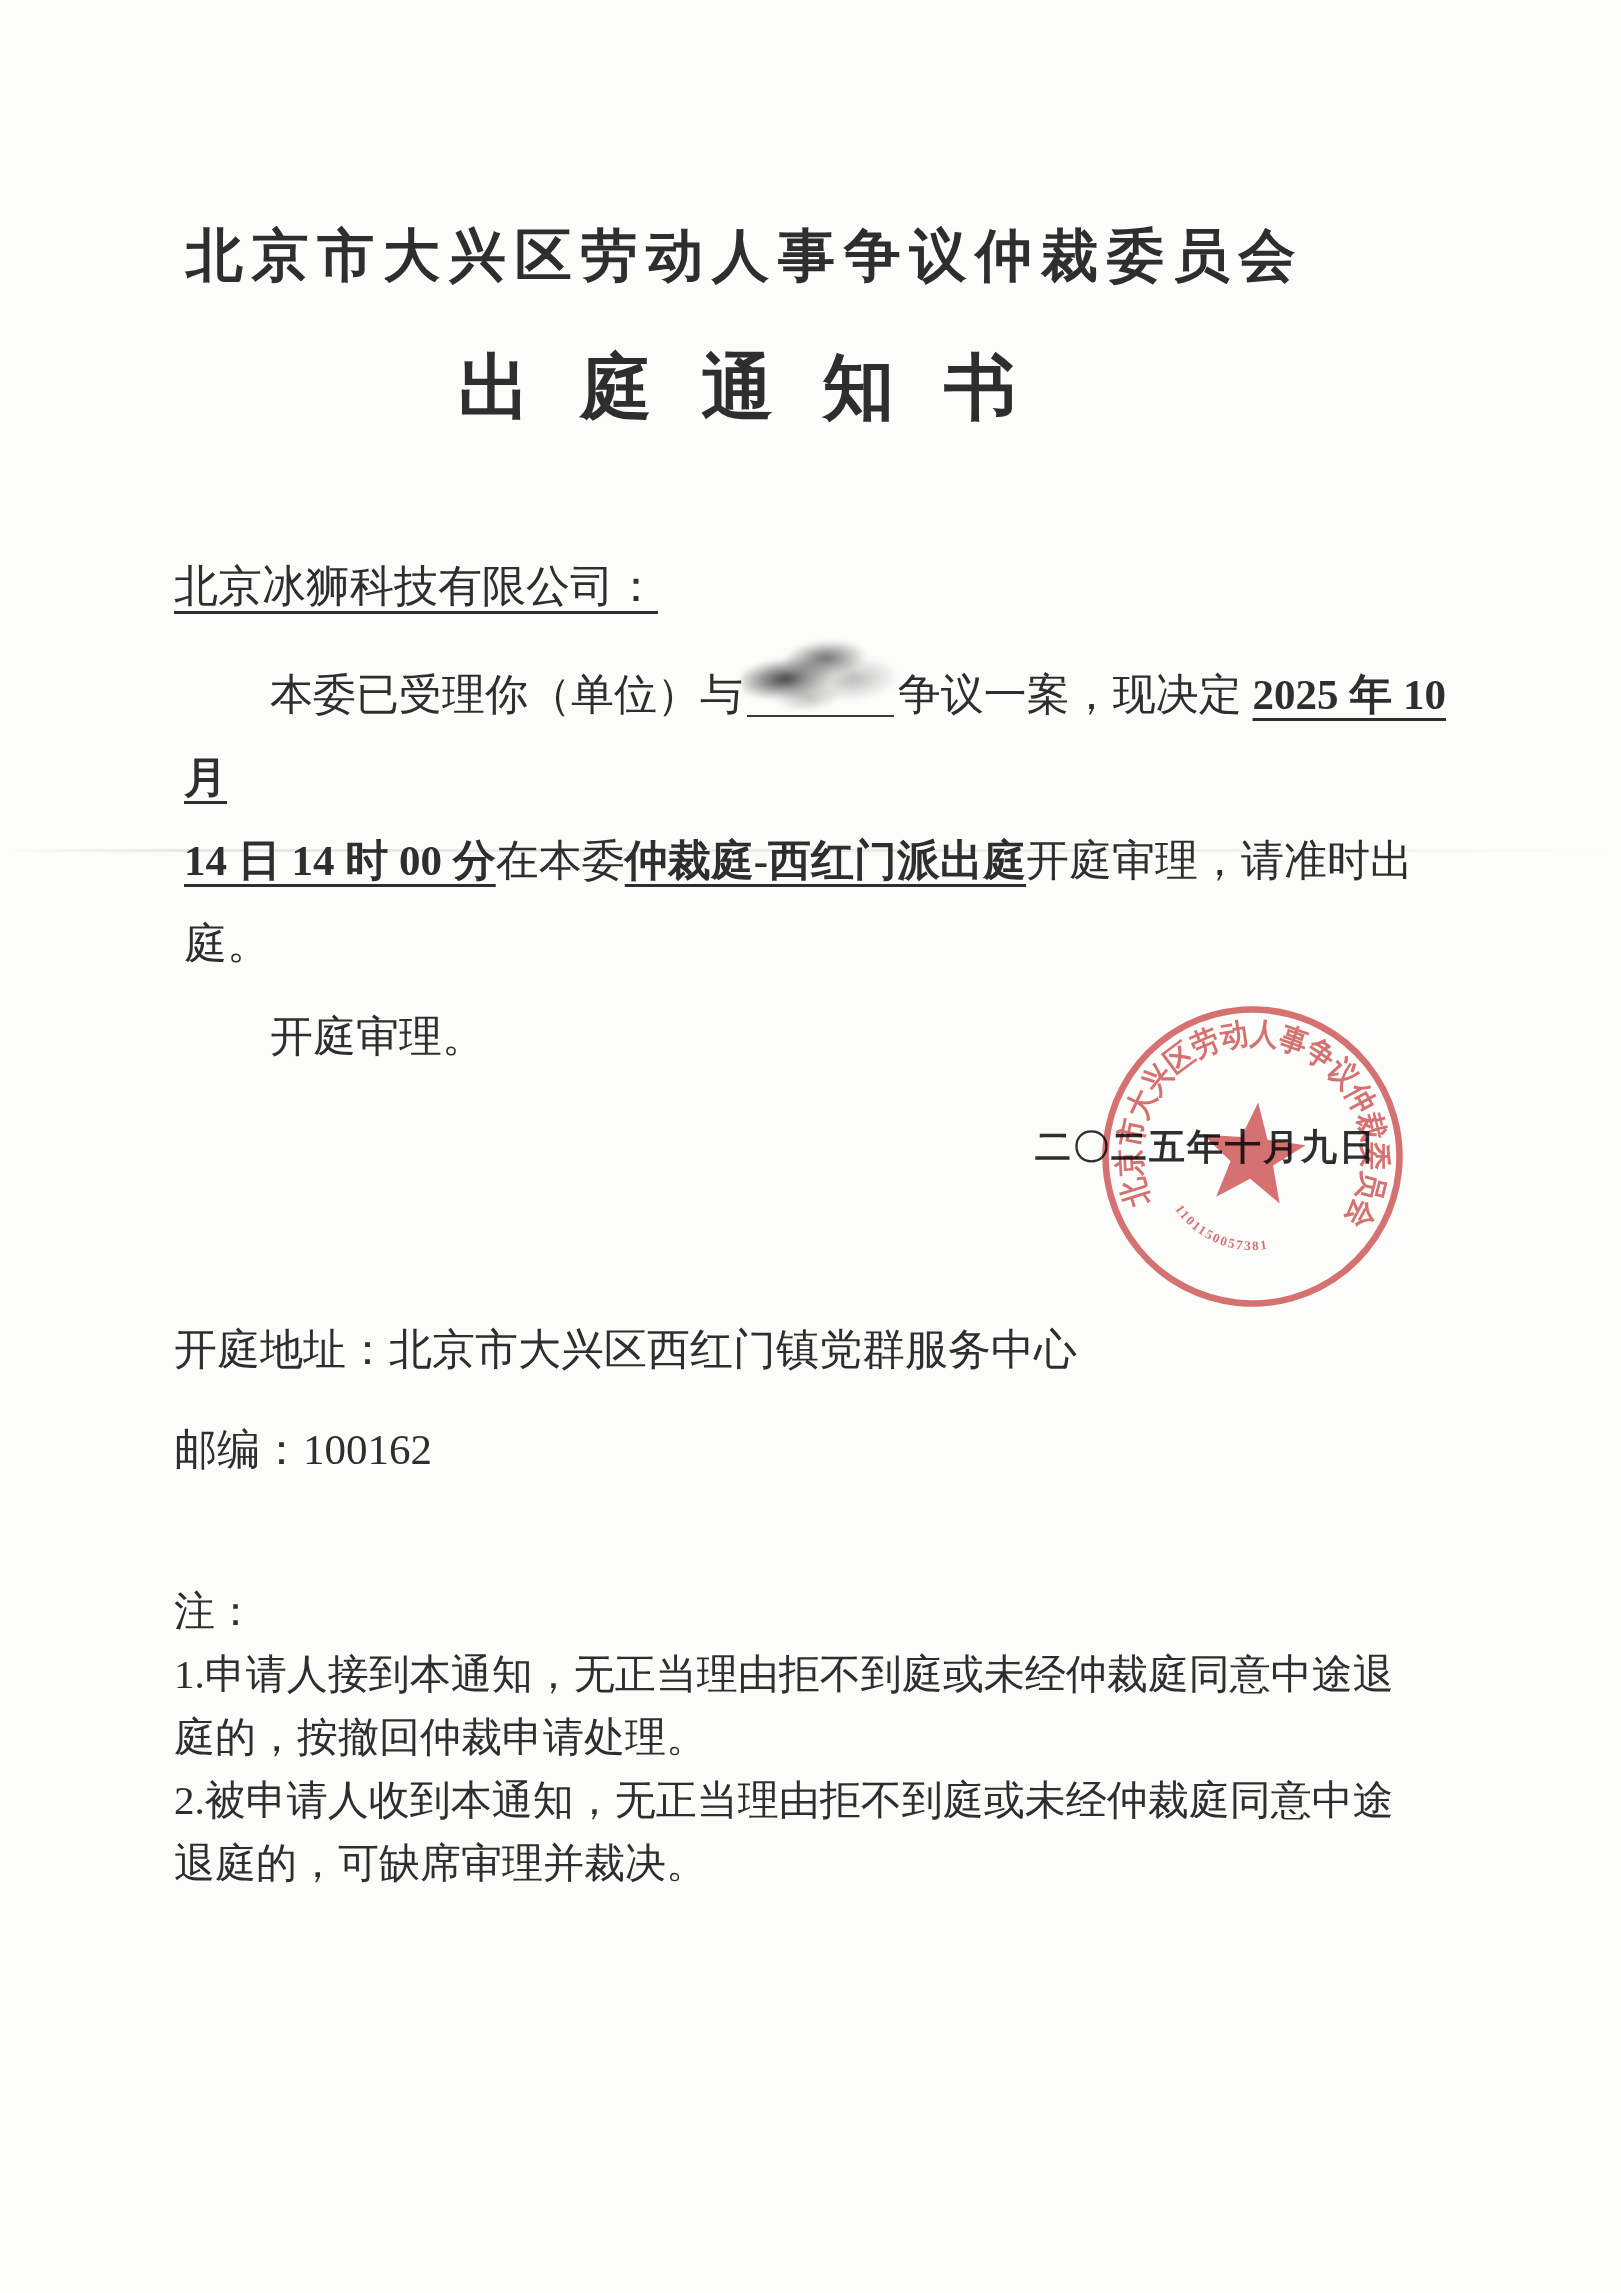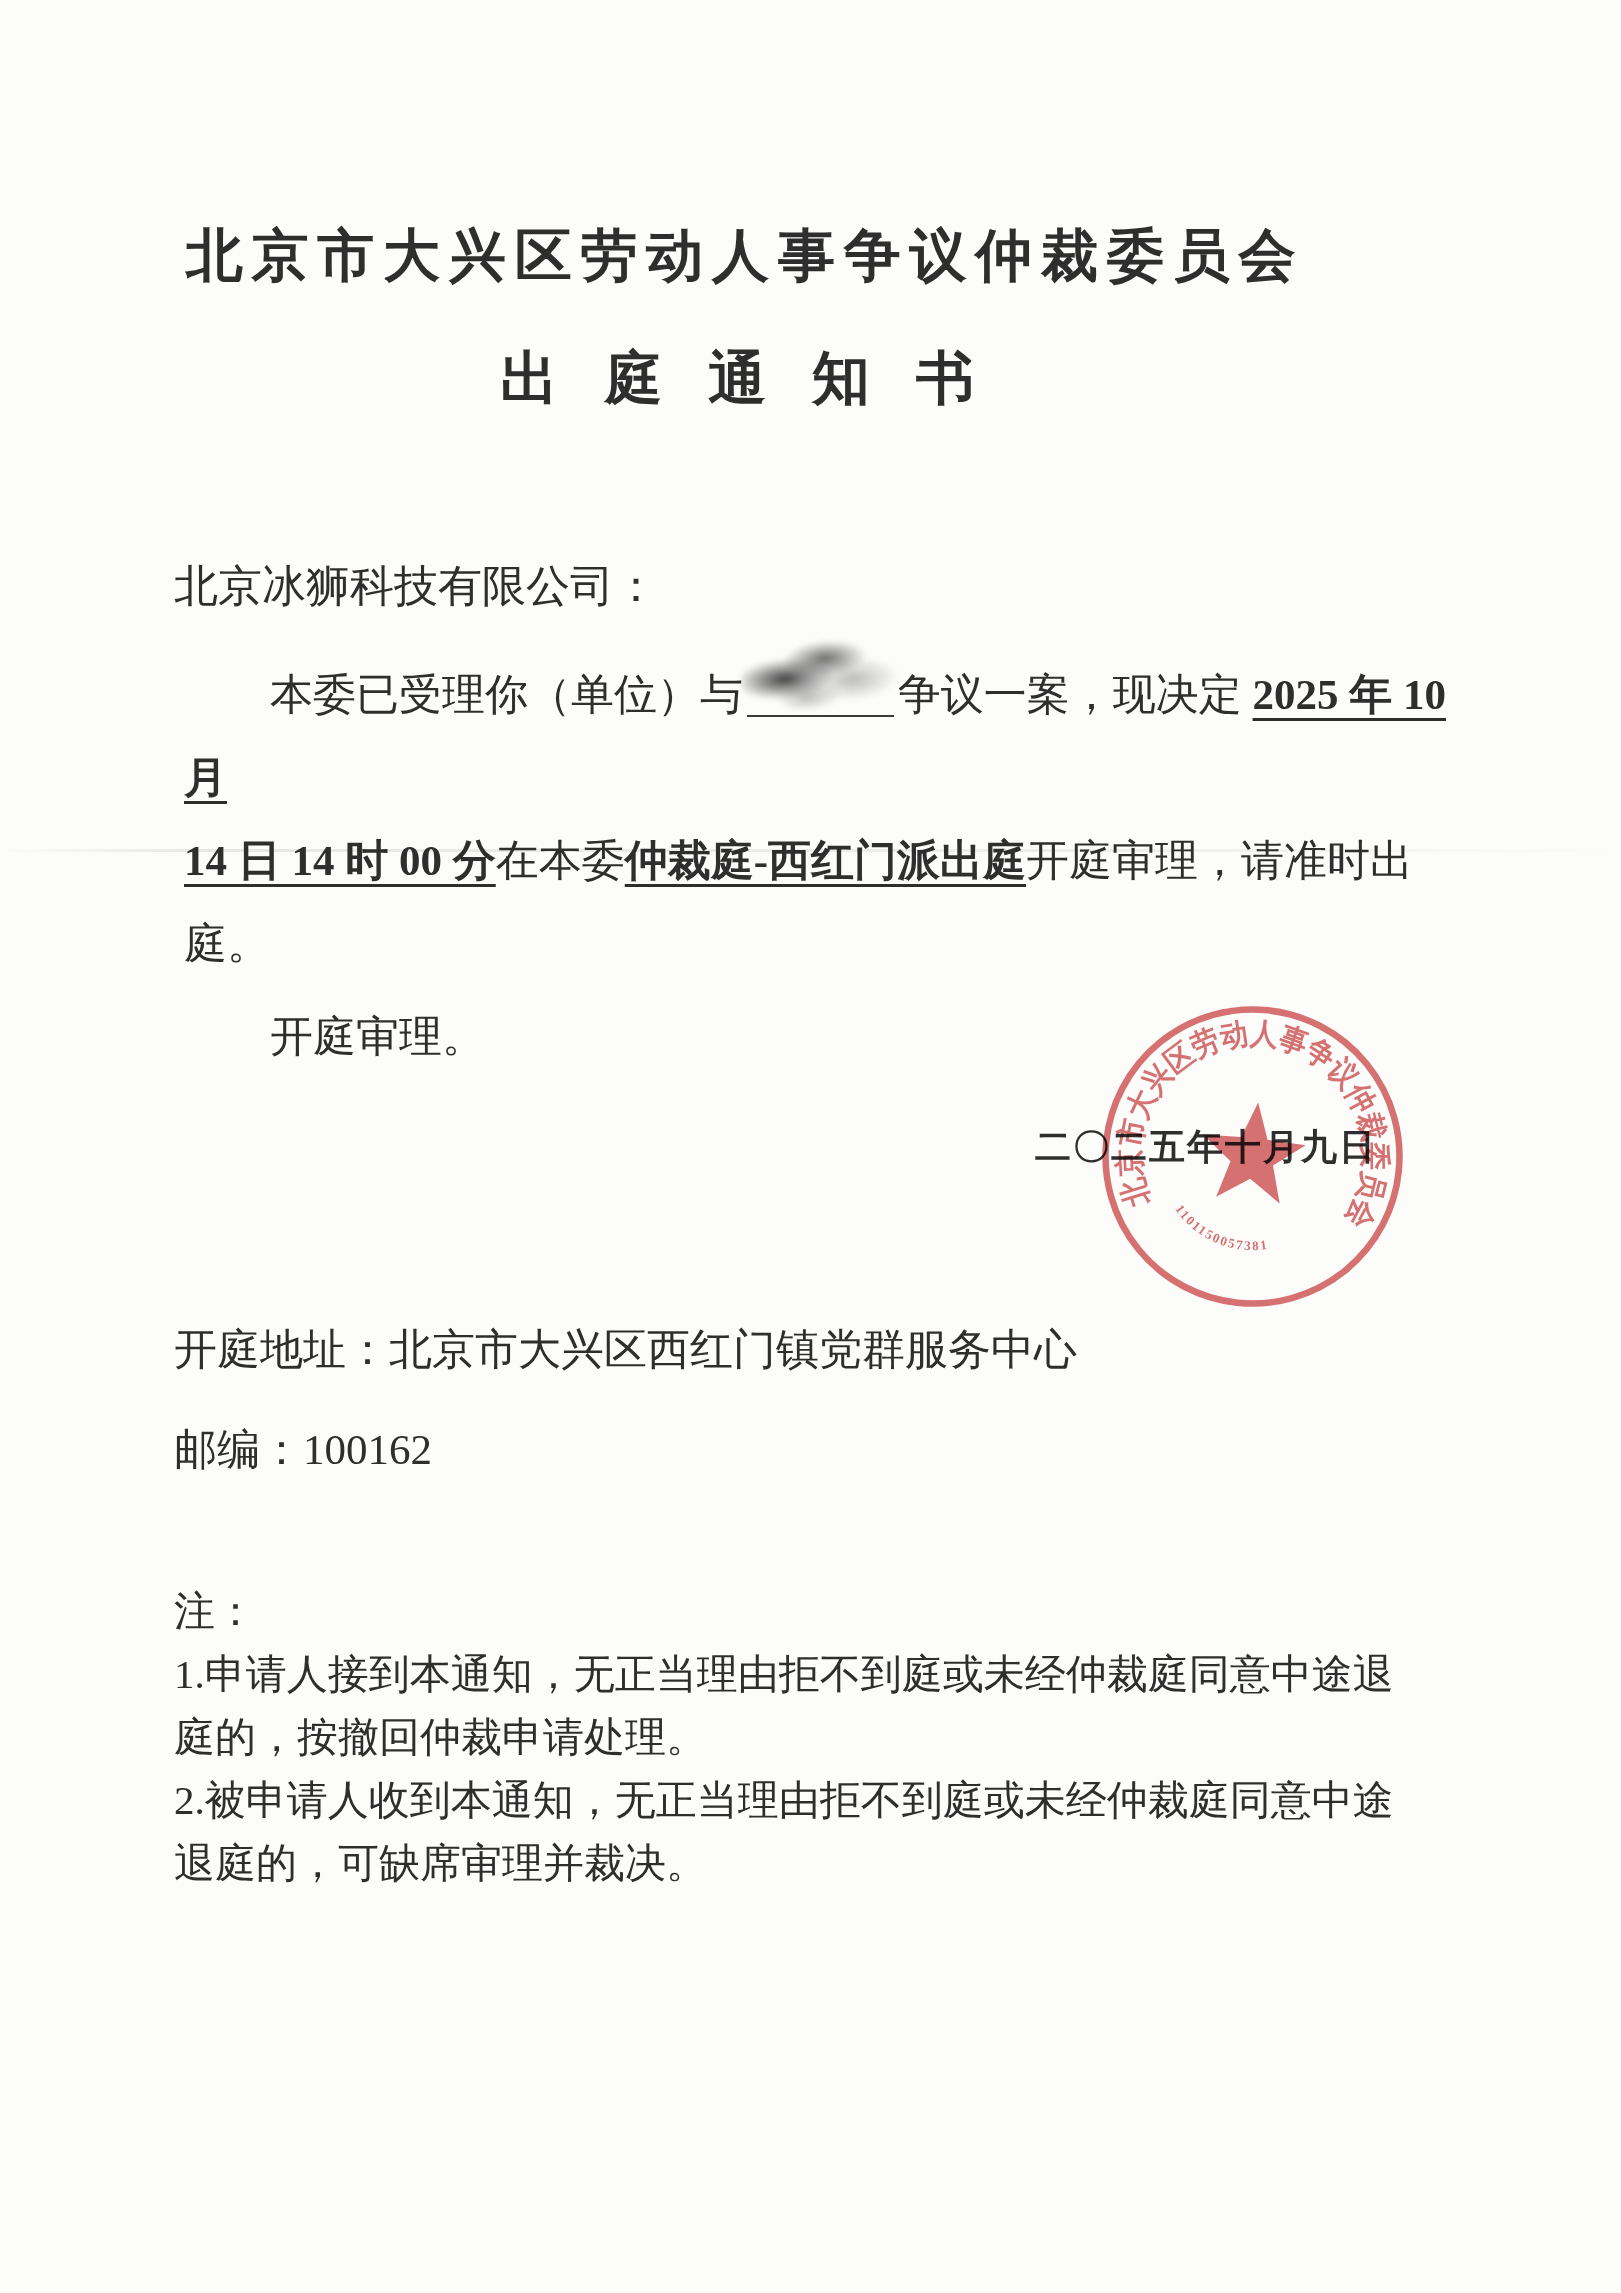--- a/index.html
+++ b/index.html
@@ -5,23 +5,23 @@
   html,body{margin:0;padding:0;}
   body{
     width:1621px;height:2294px;position:relative;overflow:hidden;
     background:#fcfcfb;color:#2e2e2e;
     font-family:"Liberation Serif","DejaVu Serif",serif;
   }
   .scan-line{position:absolute;left:0;width:100%;height:2.9px;pointer-events:none;
     background:linear-gradient(90deg,rgba(205,205,202,0),rgba(210,210,207,.5) 12%,rgba(216,216,212,.42) 68%,rgba(205,205,202,0));}
   .head{position:absolute;top:218px;left:59px;width:1372px;text-align:center;}
   .org-title{font-size:57px;font-weight:700;letter-spacing:8.8px;white-space:nowrap;}
-  .doc-title{margin-top:45px;font-size:58px;font-weight:700;letter-spacing:15.7px;white-space:nowrap;}
+  .doc-title{margin-top:45px;font-size:72px;font-weight:700;letter-spacing:15.7px;white-space:nowrap;}
   .addressee{position:absolute;left:174px;top:557px;font-size:44px;
-    text-underline-offset:9.8px;text-decoration-thickness:2.5px;text-align:center;}
+    text-decoration:underline;text-underline-offset:9.8px;text-decoration-thickness:2.5px;text-align:center;}
   .body-block{position:absolute;left:174px;top:643px;width:1284px;font-size:43px;line-height:83px;}
   .body-block p{margin:10px;}
   .indent{text-indent:86px;}
   .closing{margin-top:9.8px !important;}
   .em{font-weight:700;text-decoration:underline;text-underline-offset:8.8px;text-decoration-thickness:2.9px;}
   .redaction{display:inline-block;position:relative;width:147px;height:53px;vertical-align:-7.8px;
     border-bottom:2.9px solid #3a3a3a;margin:0 3.9px;}
   .redaction .ink{position:absolute;left:-5.9px;right:-2px;top:-25.5px;bottom:2px;
     filter:blur(2.9px);transform:rotate(-5deg);
     background:

